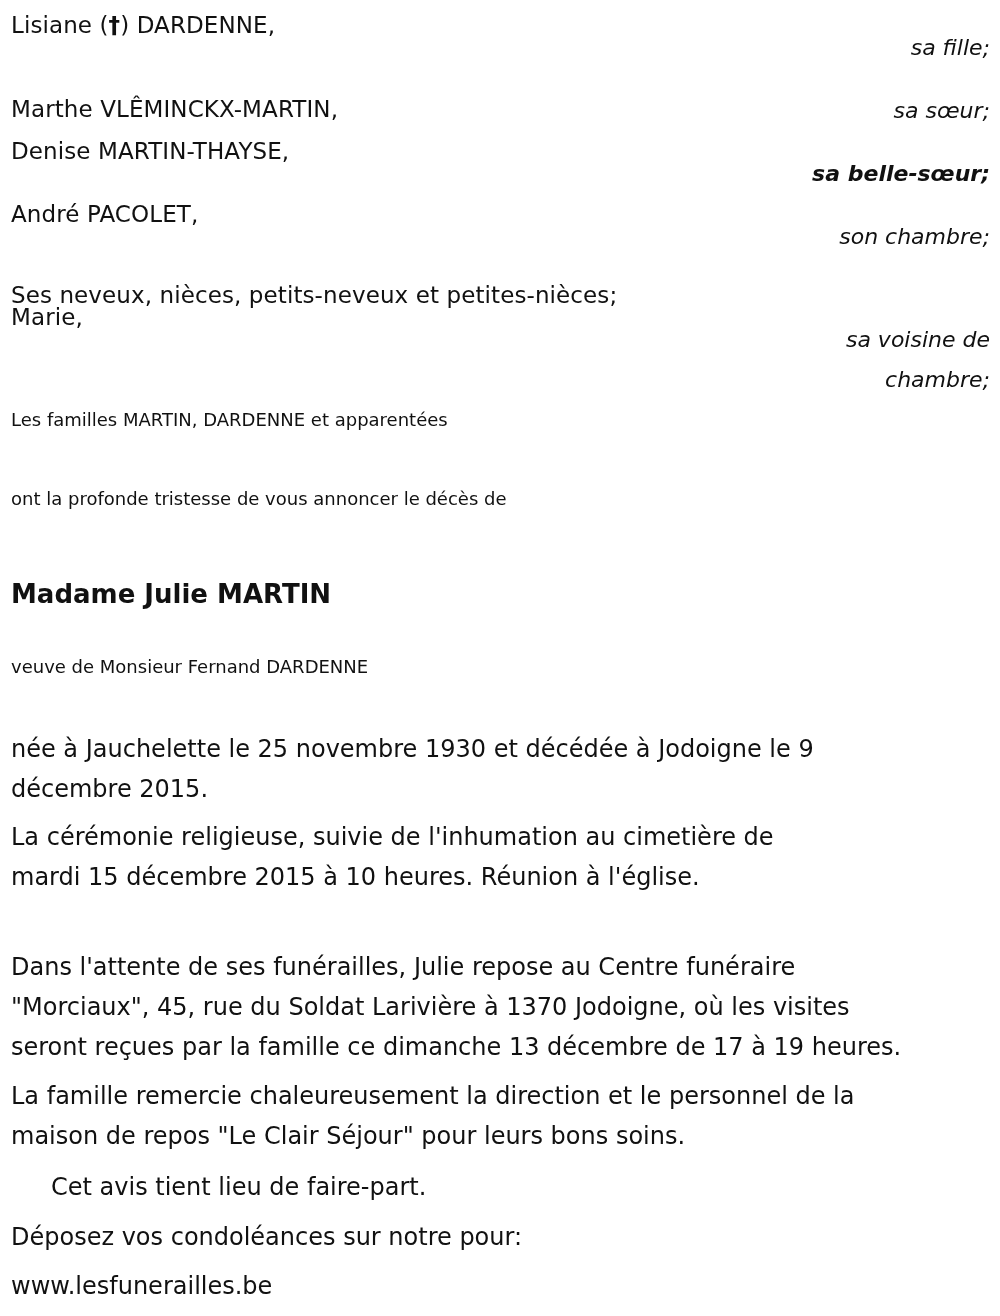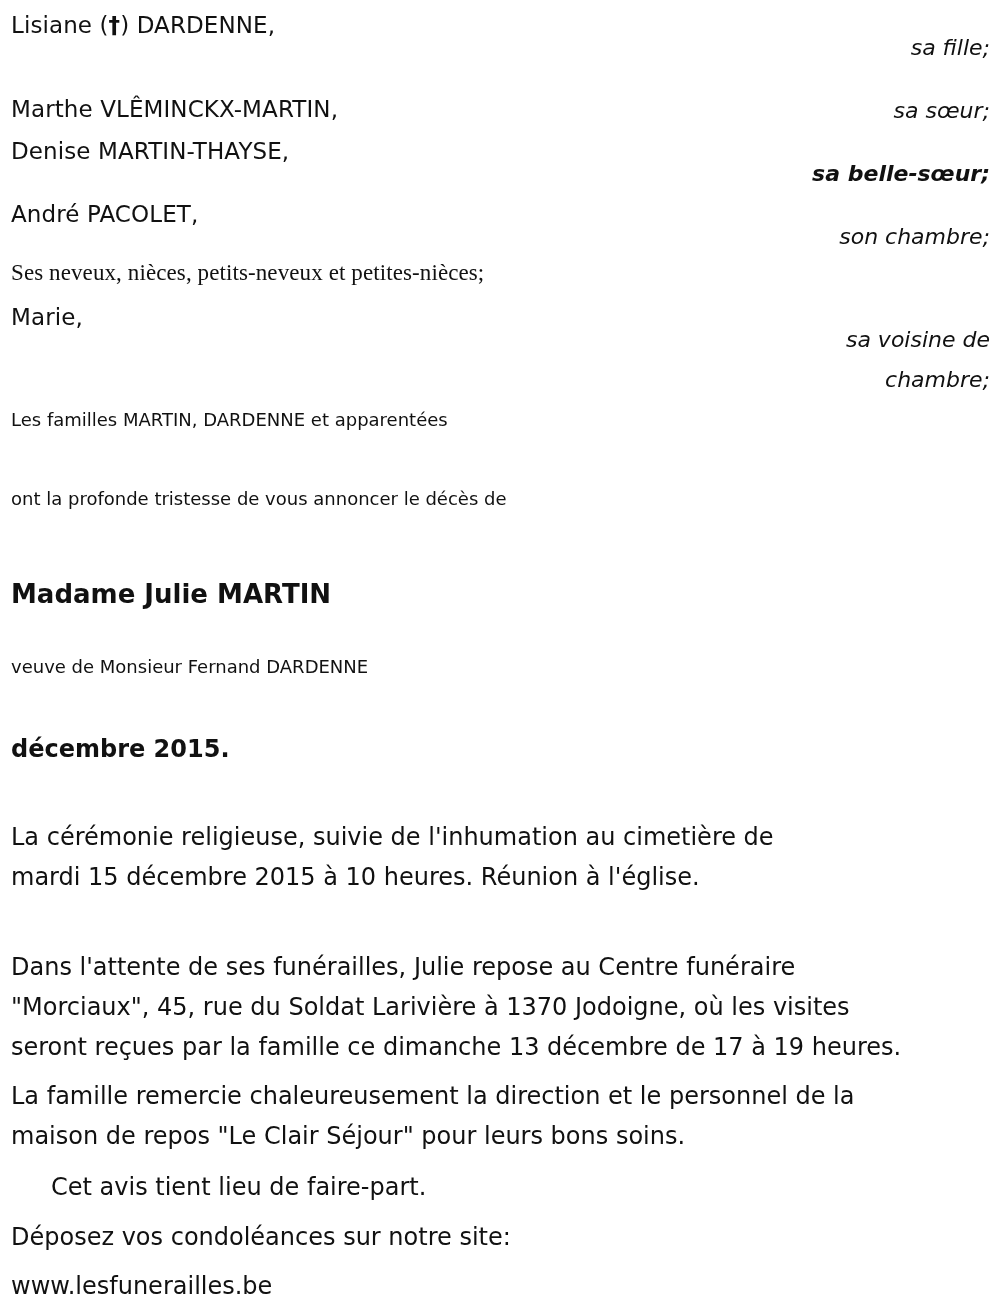--- a/index.html
+++ b/index.html
@@ -75,35 +75,36 @@
 
 <div class="name-line" style="top:70px;margin-top:24px;">Marthe VLÊMINCKX-MARTIN,</div>
 <div class="rel-line" style="top:91px;">sa sœur;</div>
 
 <div class="name-line" style="top:136px;">Denise MARTIN-THAYSE,</div>
 <div class="rel-line" style="top:154px;font-weight:bold;">sa belle-sœur;</div>
 
 <div class="name-line" style="top:199px;">André PACOLET,</div>
 <div class="rel-line" style="top:217px;">son chambre;</div>
 
-<div class="name-line" style="top:258px;font-family:Liberation Serif, serif;">Ses neveux, nièces, petits-neveux et petites-nièces;</div>
+<div class="name-line" style="top:280px;">Ses neveux, nièces, petits-neveux et petites-nièces;</div>
 <div class="name-line" style="top:302px;">Marie,</div>
 <div class="rel-line" style="top:320px;">sa voisine de</div>
 <div class="rel-line" style="top:360px;">chambre;</div>
 
 <div class="text-line" style="top:405px;">Les familles MARTIN, DARDENNE et apparentées</div>
 
 <div class="text-line" style="top:484px;">ont la profonde tristesse de vous annoncer le décès de</div>
 
 <div class="title">Madame Julie MARTIN</div>
 
 <div class="text-line" style="top:652px;">veuve de Monsieur Fernand DARDENNE</div>
 
 <div class="para" style="top:729px;">
-  <span class="ln" style="display: block; width: max-content; font-weight: bold;">décembre 2015.</span>
+  <span class="ln" style="display: block; width: max-content;">née à Jauchelette le 25 novembre 1930 et décédée à Jodoigne le 9</span>
+  <span class="ln" style="display: block; width: max-content;">décembre 2015.</span>
 </div>
 
 <div class="para" style="top:817px;">
   <span class="ln" style="display: block; width: max-content;">La cérémonie religieuse, suivie de l'inhumation au cimetière de</span>
   <span class="ln" style="display: block; width: max-content;">mardi 15 décembre 2015 à 10 heures. Réunion à l'église.</span>
 </div>
 
 <div class="para" style="top:947px;">
   <span class="ln" style="display: block; width: max-content;">Dans l'attente de ses funérailles, Julie repose au Centre funéraire</span>
   <span class="ln" style="display: block; width: max-content;">"Morciaux", 45, rue du Soldat Larivière à 1370 Jodoigne, où les visites</span>
@@ -113,18 +114,18 @@
 <div class="para" style="top:1076px;">
   <span class="ln" style="display: block; width: max-content;">La famille remercie chaleureusement la direction et le personnel de la</span>
   <span class="ln" style="display: block; width: max-content;">maison de repos "Le Clair Séjour" pour leurs bons soins.</span>
 </div>
 
 <div class="para" style="top:1167px;">
   <span class="ln" style="display: block; width: max-content; margin-left: 40px;">Cet avis tient lieu de faire-part.</span>
 </div>
 
 <div class="para" style="top:1217px;">
-  <span class="ln" style="display: block; width: max-content;">Déposez vos condoléances sur notre site:</span>
+  <span class="ln" style="display: block; width: max-content;">Déposez vos condoléances sur notre pour:</span>
 </div>
 
 <div class="para" style="top:1266px;">
   <span class="ln" style="display: block; width: max-content;">www.lesfunerailles.be</span>
 </div>
 
 </body></html>

